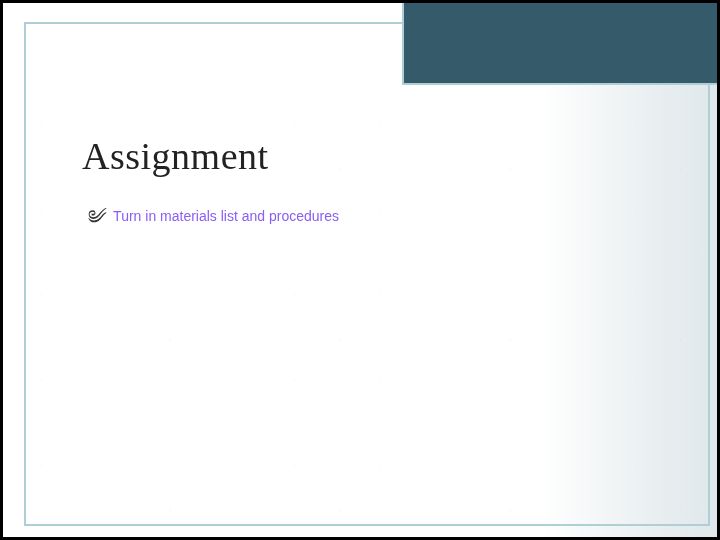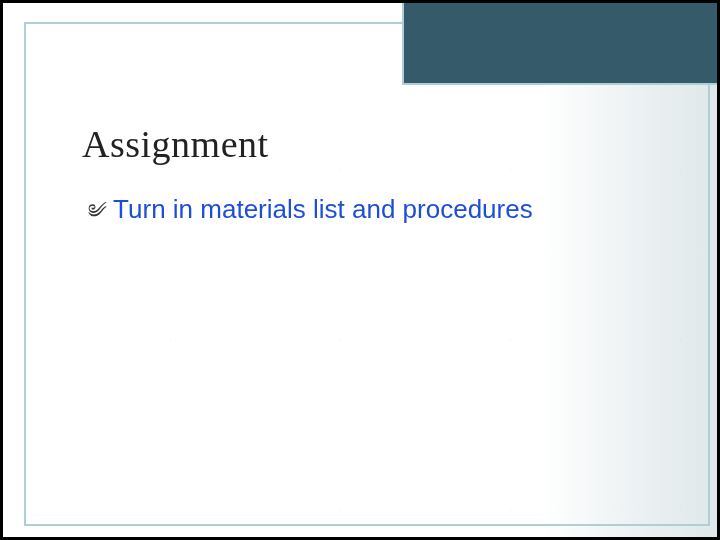--- a/index.html
+++ b/index.html
@@ -72,21 +72,21 @@
     top: 22px;
     bottom: 14px;
     z-index: 2;
     padding: 0;
   }
 
   .content-inner {
     position: absolute;
     left: 58px;
     right: 40px;
-    top: 100px;
+    top: 112px;
   }
 
   .title {
     font-size: 38px;
     font-family: "Times New Roman", Times, serif;
     color: #222;
     font-weight: 400;
     margin-bottom: 28px;
     letter-spacing: 0.5px;
   }
@@ -103,22 +103,22 @@
   .bullet-icon {
     font-size: 20px;
     line-height: 1;
     color: #333;
     font-family: Arial, Helvetica, sans-serif;
     display: inline-block;
     transform: translateY(1px) scaleX(-1);
   }
 
   .bullet-text {
-    font-size: 26px;
-    color: #1d4ed8;
+    font-size: 14px;
+    color: #8b5cf6;
   }
 </style>
 </head>
 <body>
 
 <div class="bg-geo"></div>
 <div class="bg-right-tint"></div>
 
 <div class="outer-frame"></div>
 <div class="inner-frame"></div>

